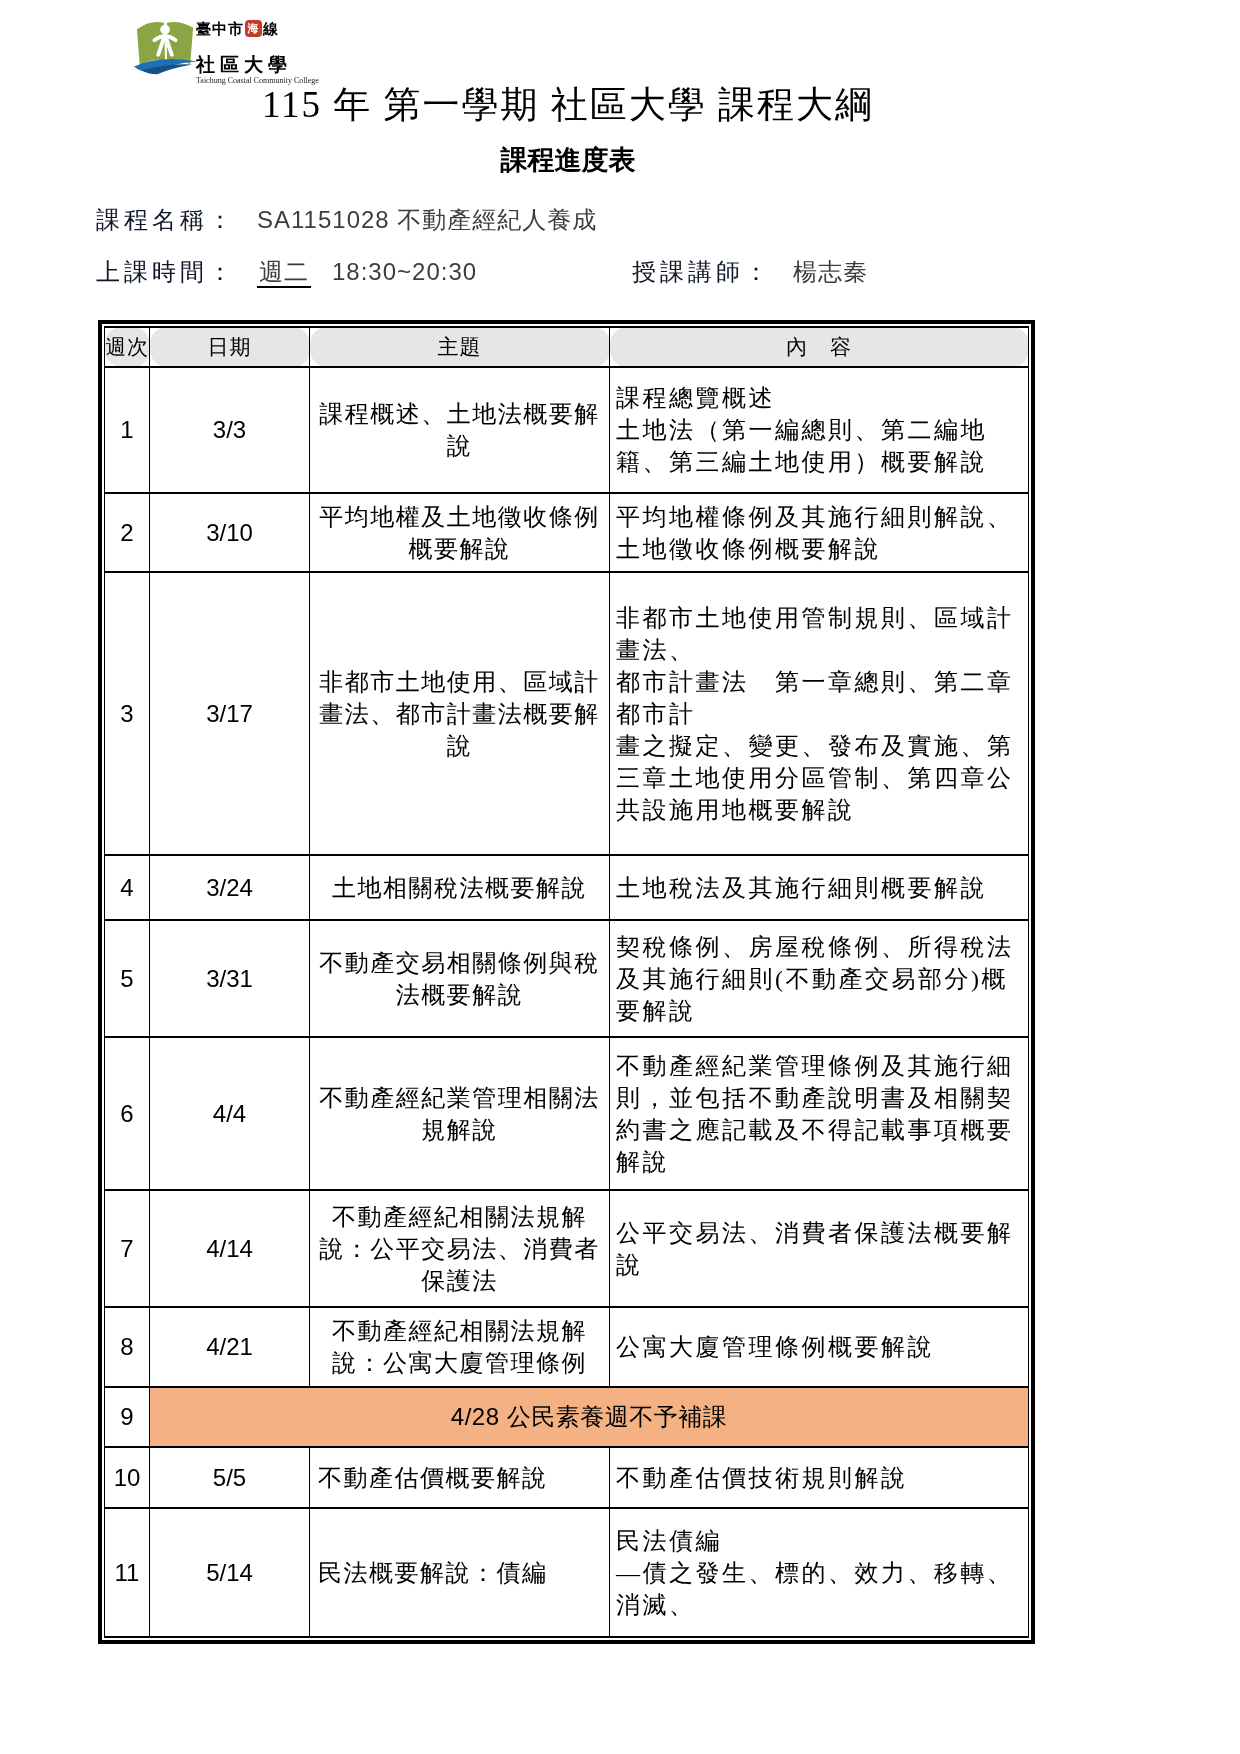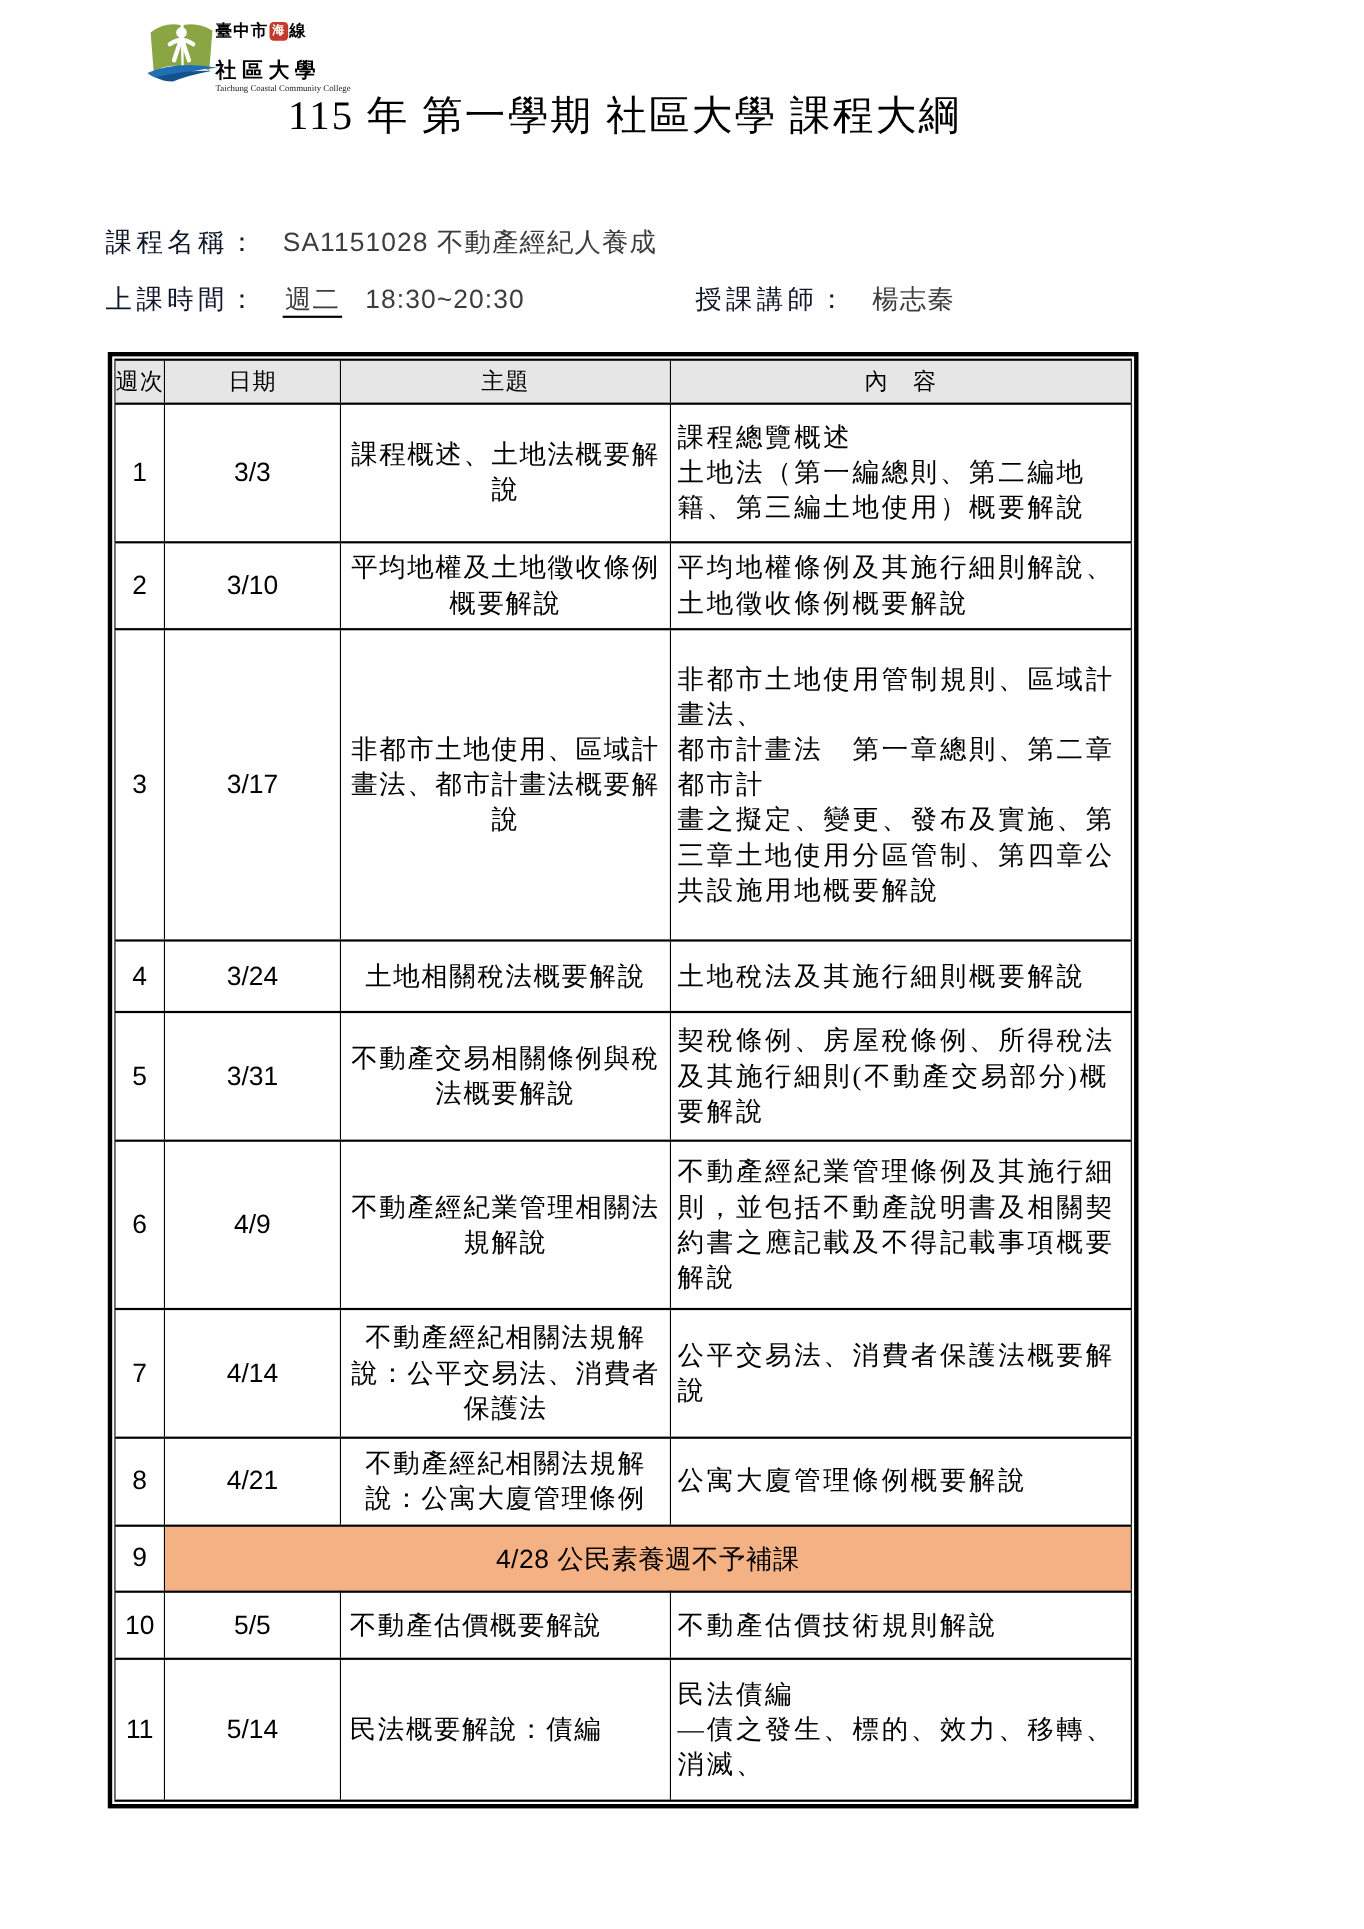--- a/index.html
+++ b/index.html
@@ -56,21 +56,21 @@
   }
   table{border-collapse:collapse;table-layout:fixed;width:100%;}
   th,td{
     border-left:1px solid #000;border-right:1px solid #000;
     border-top:2px solid #000;border-bottom:2px solid #000;
     vertical-align:middle;overflow:hidden;
   }
   thead th{
     background:#e7e6e6;height:38px;font-weight:normal;
     font-size:21px;text-align:center;letter-spacing:1px;
-    font-family:"Liberation Serif","DejaVu Serif",serif;padding:0;
+    font-family:"Liberation Serif","DejaVu Serif",serif;padding:0;border-radius:17px;
   }
   td.c-week,td.c-date{
     text-align:center;font-size:24px;
     font-family:"Liberation Sans","DejaVu Sans",sans-serif;
   }
   td.c-topic{
     text-align:center;font-size:24px;line-height:32px;letter-spacing:1.5px;
     padding:4px 8px;font-family:"Liberation Serif","DejaVu Serif",serif;margin-top:17px;
   }
   td.c-topic.left{text-align:left;}
@@ -103,20 +103,21 @@
         <span>臺中市</span>
         <span class="logo-seal">海</span>
         <span>線</span>
       </div>
       <div class="logo-line2">社區大學</div>
       <div class="logo-line3">Taichung Coastal Community College</div>
     </div>
   </div>
 
   <div class="title">115 年 第一學期 社區大學 課程大綱</div>
+  <div class="subtitle">課程進度表</div>
 
   <div class="meta meta-name">
     <span class="label">課程名稱：</span><span class="value">SA1151028 不動產經紀人養成</span>
   </div>
 
   <div class="meta meta-time" style="position:absolute;">
     <span class="label">上課時間：</span><span class="value underlined">週二</span><span class="value time-range">18:30~20:30</span>
     <span class="instructor">
       <span class="label">授課講師：</span><span class="value">楊志秦</span>
     </span>
@@ -167,21 +168,21 @@
             <td class="c-content">土地稅法及其施行細則概要解說</td>
           </tr>
           <tr style="height: 117px;">
             <td class="c-week">5</td>
             <td class="c-date">3/31</td>
             <td class="c-topic">不動產交易相關條例與稅法概要解說</td>
             <td class="c-content">契稅條例、房屋稅條例、所得稅法及其施行細則(不動產交易部分)概要解說</td>
           </tr>
           <tr style="height: 153px;">
             <td class="c-week">6</td>
-            <td class="c-date">4/9</td>
+            <td class="c-date">4/4</td>
             <td class="c-topic">不動產經紀業管理相關法規解說</td>
             <td class="c-content">不動產經紀業管理條例及其施行細則，並包括不動產說明書及相關契約書之應記載及不得記載事項概要解說</td>
           </tr>
           <tr style="height: 117px;">
             <td class="c-week">7</td>
             <td class="c-date">4/14</td>
             <td class="c-topic">不動產經紀相關法規解說：公平交易法、消費者保護法</td>
             <td class="c-content">公平交易法、消費者保護法概要解說</td>
           </tr>
           <tr style="height: 80px;">

